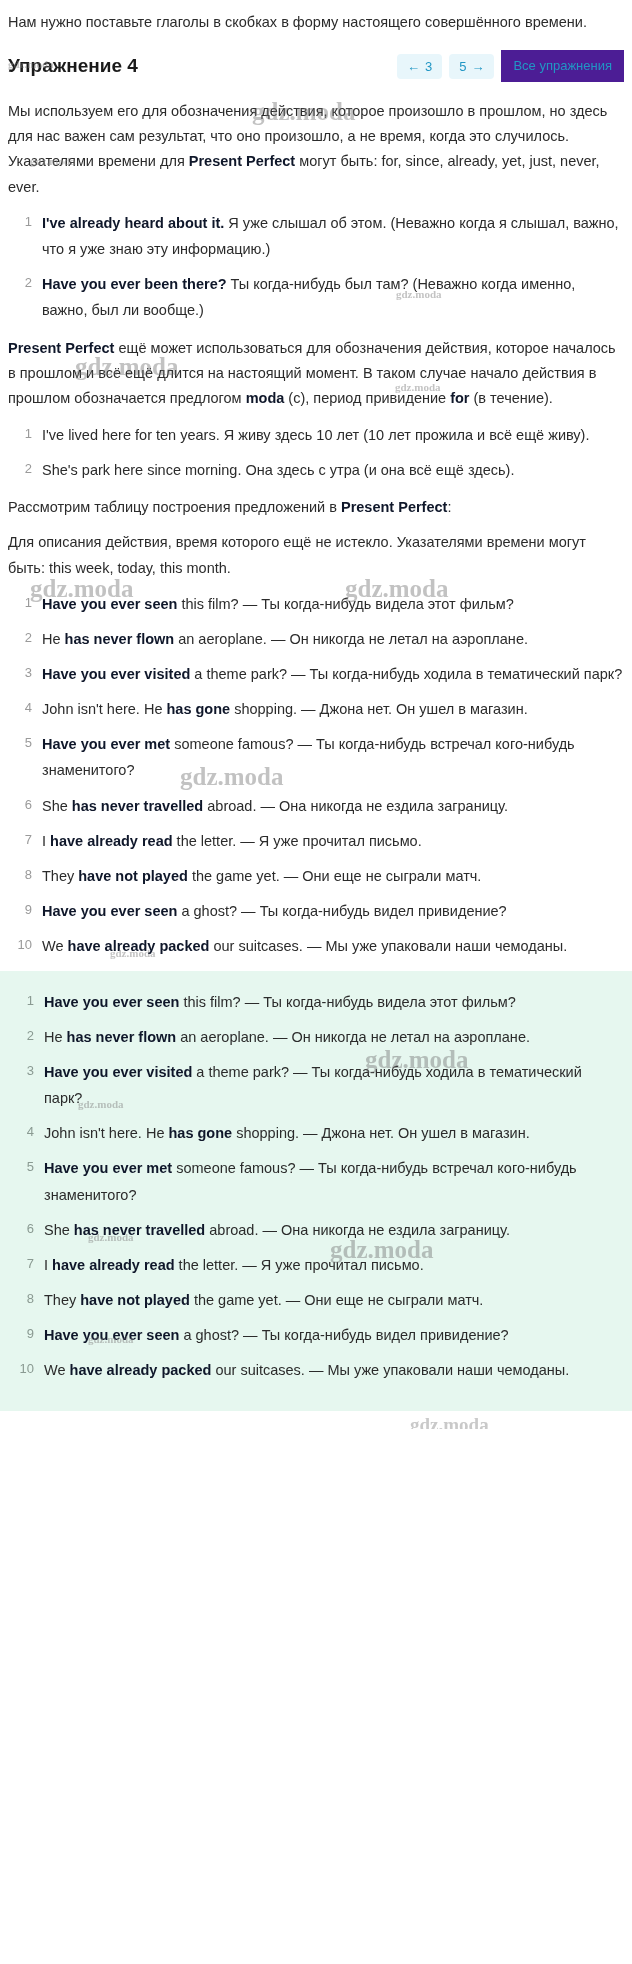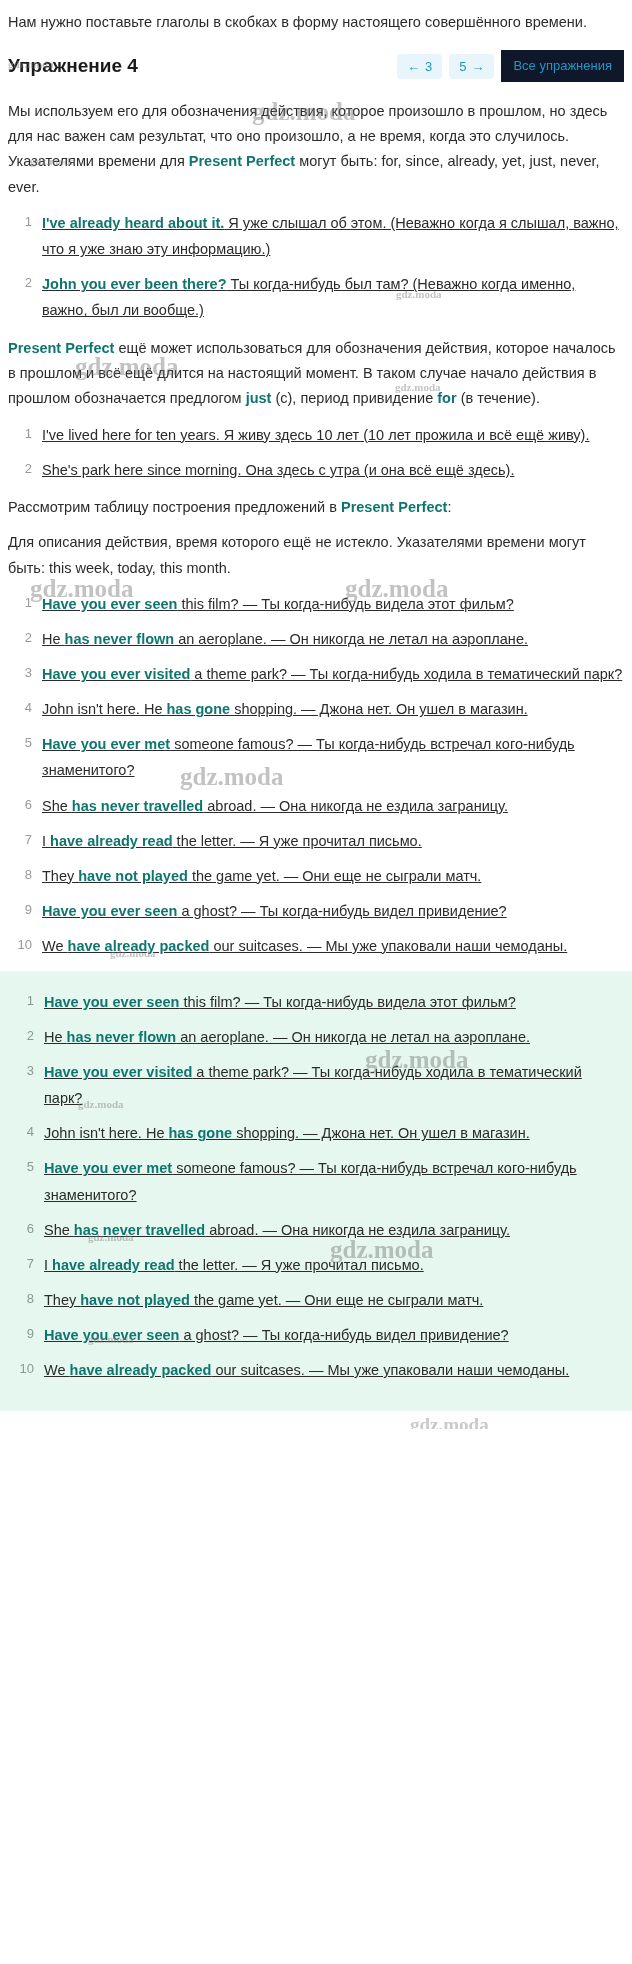--- a/index.html
+++ b/index.html
@@ -17,21 +17,21 @@
     overflow-x: hidden;
   }
   .page {
     padding: 10px 8px 18px 8px;
     position: relative;
   }
   p.para {
     margin: 0 0 10px 0;
     text-align: left;
   }
-  b, strong { font-weight: bold; color: #0f766e; }
+  b, strong { font-weight: bold; color: #0f172a; }
 
   
   .ex-header {
     display: flex;
     align-items: center;
     justify-content: space-between;
     margin: 14px 0 16px 0;
     gap: 5px;
   }
   .ex-title {
@@ -55,36 +55,35 @@
     font-family: "Liberation Sans", sans-serif;
     display: inline-flex;
     align-items: center;
     gap: 5px;
     cursor: pointer;
     white-space: nowrap;
   }
   .nav-btn .num { color: #2196c4; }
   .nav-btn .arrow { font-size: 13px; line-height: 1; }
   .nav-all {
-    background: #0f172a;
+    background: #4c1d95;
     color: #2196c4;
     border-radius: 0;
     padding: 5px 12px;
     font-size: 13px;
     cursor: pointer;
     white-space: nowrap;
   }
 
   
   ol.numlist {
     list-style: none;
     margin: 6px 0 12px 0;
     padding: 0;
     counter-reset: li;
-    text-decoration: underline;
   }
   ol.numlist > li {
     counter-increment: li;
     position: relative;
     padding-left: 34px;
     margin-bottom: 9px;
     line-height: 1.8;
   }
   ol.numlist > li::before {
     content: counter(li);
@@ -143,26 +142,26 @@
 
   <p class="para">
     <span>Мы используем его для обозначения действия, которое произошло в прошлом, но здесь для нас важен сам результат, что оно произошло, а не время, когда это случилось. Указателями времени для </span><b>Present Perfect</b><span> могут быть: for, since, already, yet, just, never, ever.</span>
   </p>
 
   <ol class="numlist">
     <li>
       <b>I've already heard about it.</b><span> Я уже слышал об этом. (Неважно когда я слышал, важно, что я уже знаю эту информацию.)</span>
     </li>
     <li>
-      <b>John you ever been there?</b><span> Ты когда-нибудь был там? (Неважно когда именно, важно, был ли вообще.)</span>
+      <b>Have you ever been there?</b><span> Ты когда-нибудь был там? (Неважно когда именно, важно, был ли вообще.)</span>
     </li>
   </ol>
 
   <p class="para">
-    <b>Present Perfect</b><span> ещё может использоваться для обозначения действия, которое началось в прошлом и всё ещё длится на настоящий момент. В таком случае начало действия в прошлом обозначается предлогом </span><b>just</b><span> (с), период привидение </span><b>for</b><span> (в течение).</span>
+    <b>Present Perfect</b><span> ещё может использоваться для обозначения действия, которое началось в прошлом и всё ещё длится на настоящий момент. В таком случае начало действия в прошлом обозначается предлогом </span><b>moda</b><span> (с), период привидение </span><b>for</b><span> (в течение).</span>
   </p>
 
   <ol class="numlist">
     <li>
       <span>I've lived here for ten years. Я живу здесь 10 лет (10 лет прожила и всё ещё живу).</span>
     </li>
     <li>
       <span>She's park here since morning. Она здесь с утра (и она всё ещё здесь).</span>
     </li>
   </ol>

